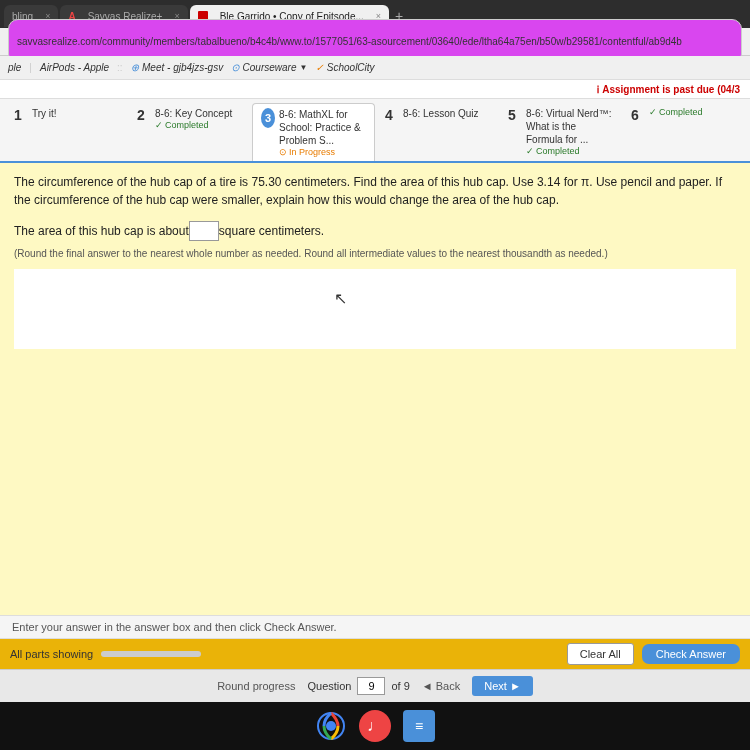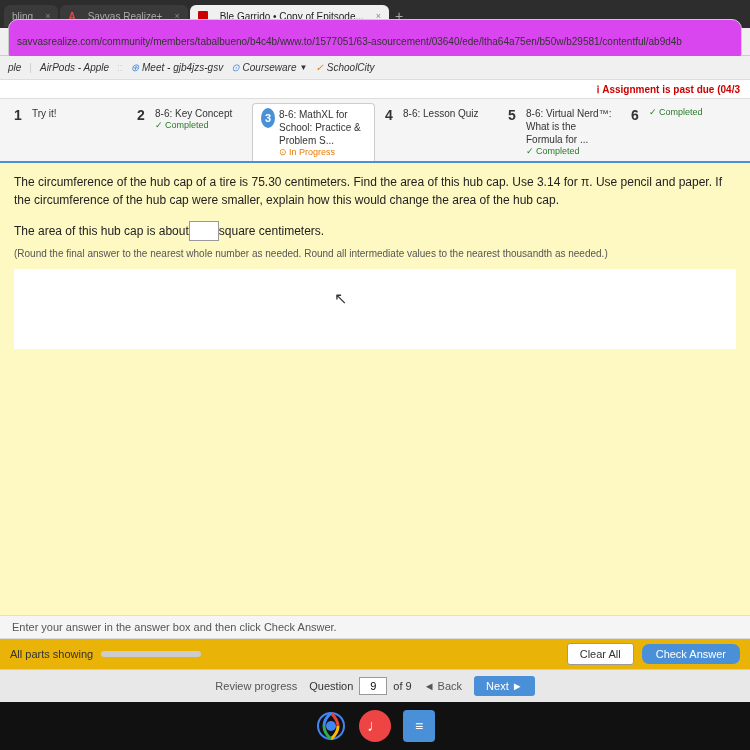--- a/index.html
+++ b/index.html
@@ -515,21 +515,21 @@
       <span class="all-parts-label">All parts showing</span>
       <div class="parts-indicator">
         <div class="parts-fill"></div>
       </div>
       <div class="spacer"></div>
       <button class="clear-all-btn">Clear All</button>
       <button class="check-answer-btn">Check Answer</button>
     </div>
 
     <div class="nav-footer">
-      <button class="review-progress-btn">Review progress</button>
+      <button class="review-progress-btn">Round progress</button>
       <div class="question-nav">
         <span>Question</span>
         <input class="question-box" type="text" value="9" style="">
         <span>of 9</span>
       </div>
       <button class="nav-btn">◄ Back</button>
       <button class="next-btn">
         <span>Next ►</span>
       </button>
     </div>

